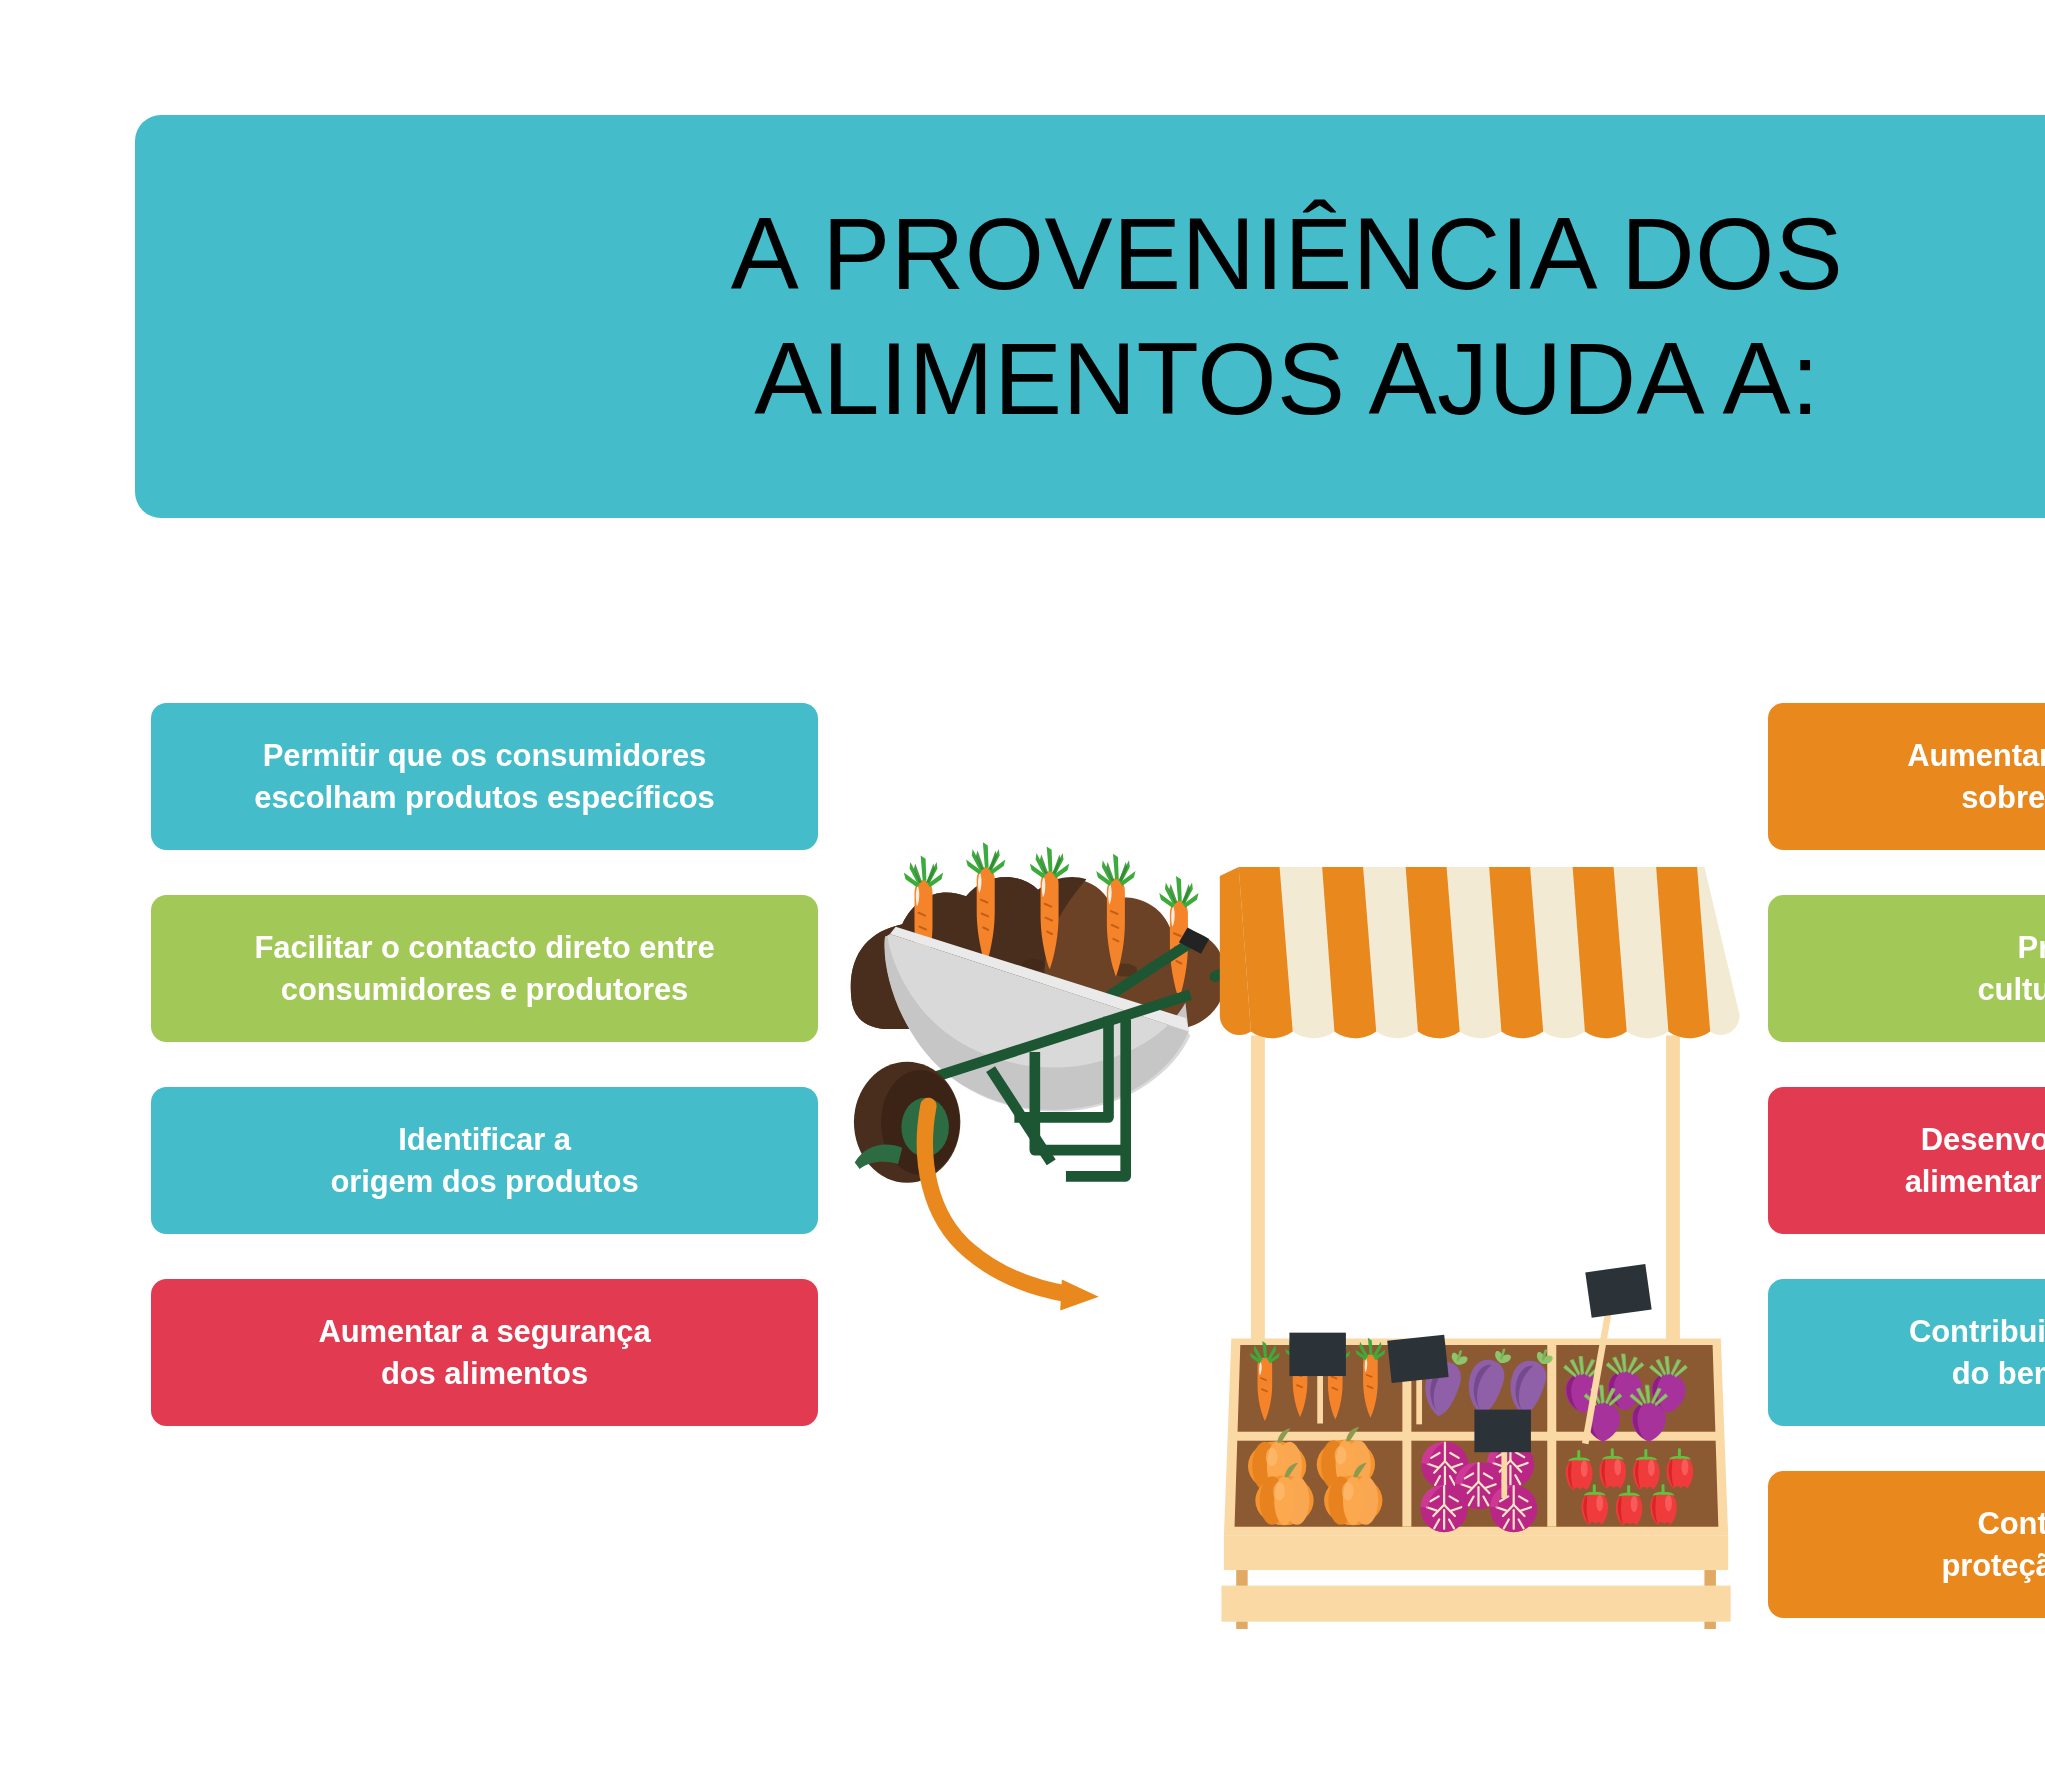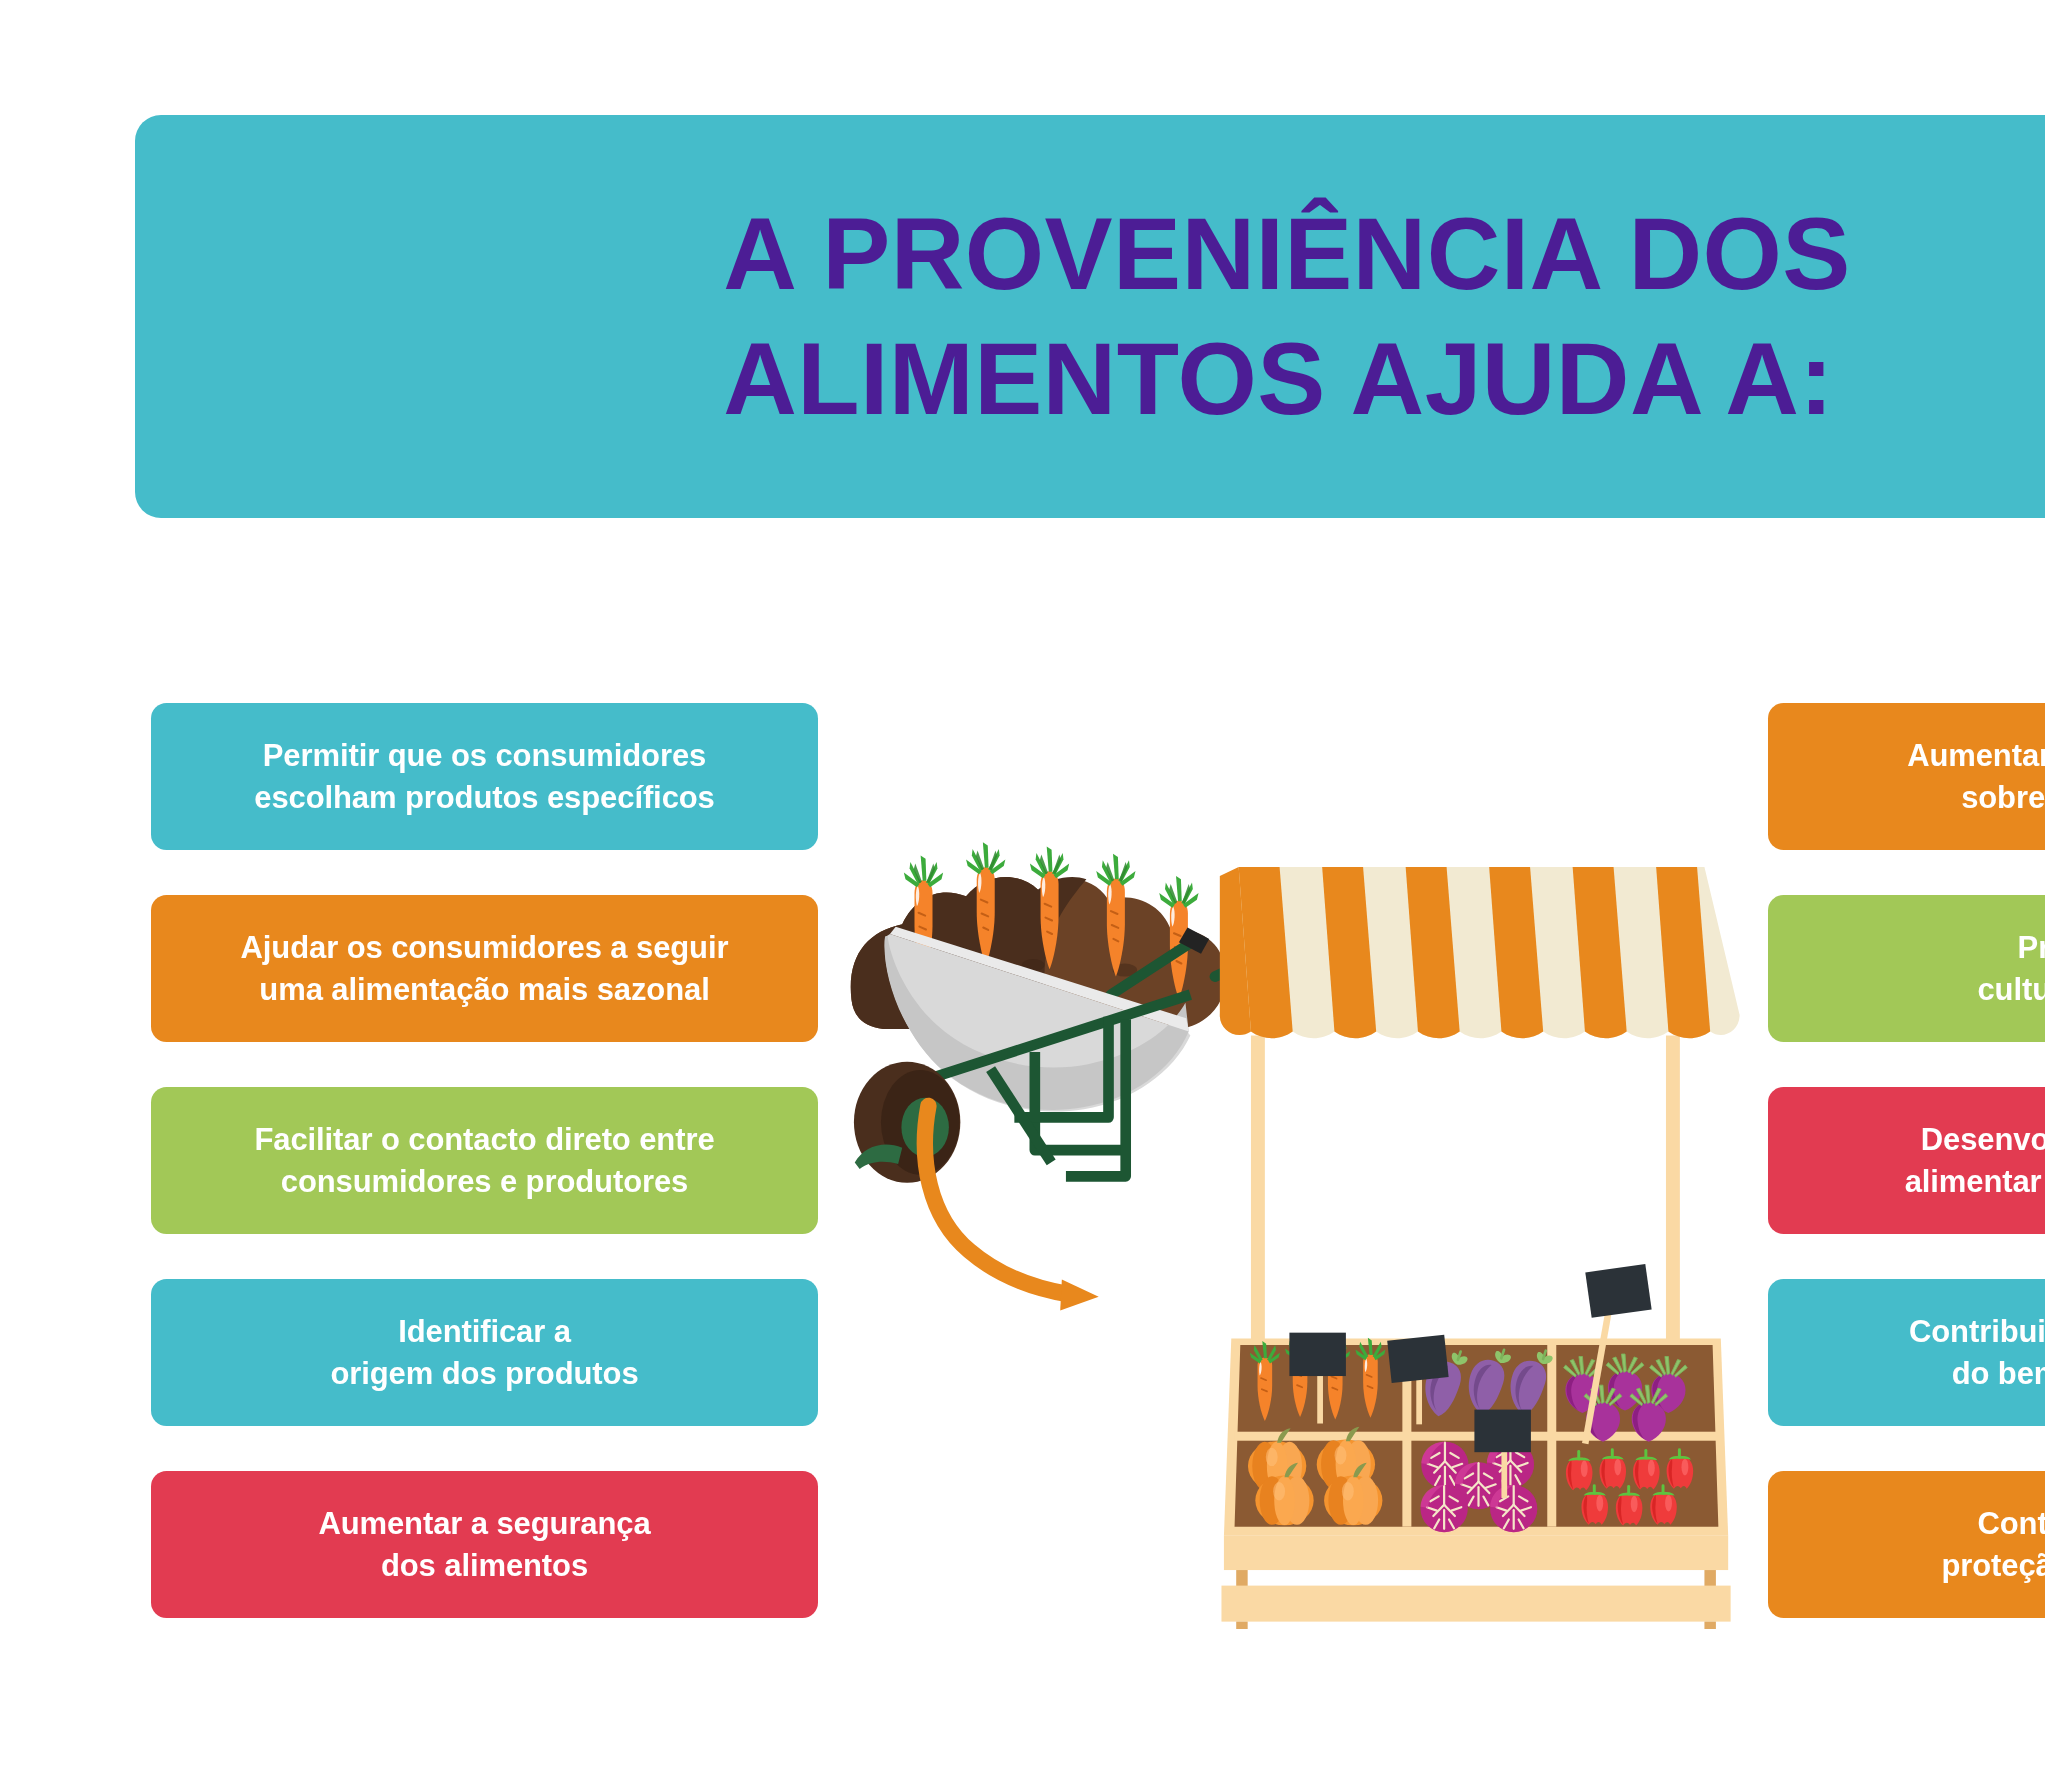--- a/index.html
+++ b/index.html
@@ -22,24 +22,25 @@
     top: 115px;
     width: 2304px;
     height: 403px;
     background: #45bcca;
     border-radius: 26px;
     display: flex;
     align-items: center;
     justify-content: center;
   }
   #header-title {
-    color: #4c1d95;
+    color: #000000;
     font-size: 102px;
-    font-weight: bold;
+    font-weight: normal;
     line-height: 1.22;
+    text-align: center;
     letter-spacing: 0.4px;
     padding: 0 49px;
     white-space: pre-line;
   }
 
   
   .column {
     position: absolute;
     top: 703px;
     width: 667px;
@@ -93,24 +94,20 @@
 
 <div id="header-banner">
   <div id="header-title">A PROVENIÊNCIA DOS
 ALIMENTOS AJUDA A:</div>
 </div>
 
 <div id="left-column" class="column">
   <div class="info-box box-h2 c-teal">
     <span class="box-label">Permitir que os consumidores
 escolham produtos específicos</span>
-  </div>
-  <div class="info-box box-h2 c-orange">
-    <span class="box-label">Ajudar os consumidores a seguir
-uma alimentação mais sazonal</span>
   </div>
   <div class="info-box box-h2 c-green">
     <span class="box-label">Facilitar o contacto direto entre
 consumidores e produtores</span>
   </div>
   <div class="info-box box-h2 c-teal">
     <span class="box-label">Identificar a
 origem dos produtos</span>
   </div>
   <div class="info-box box-h2 c-red">

